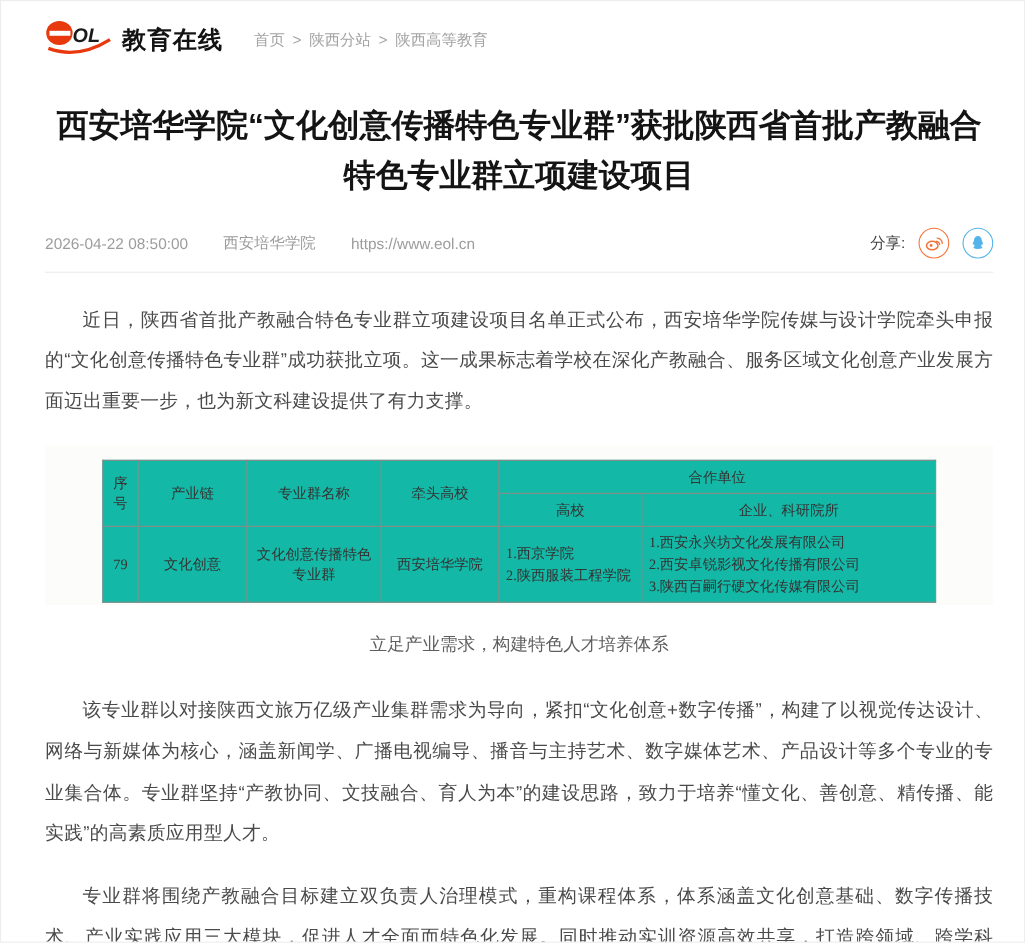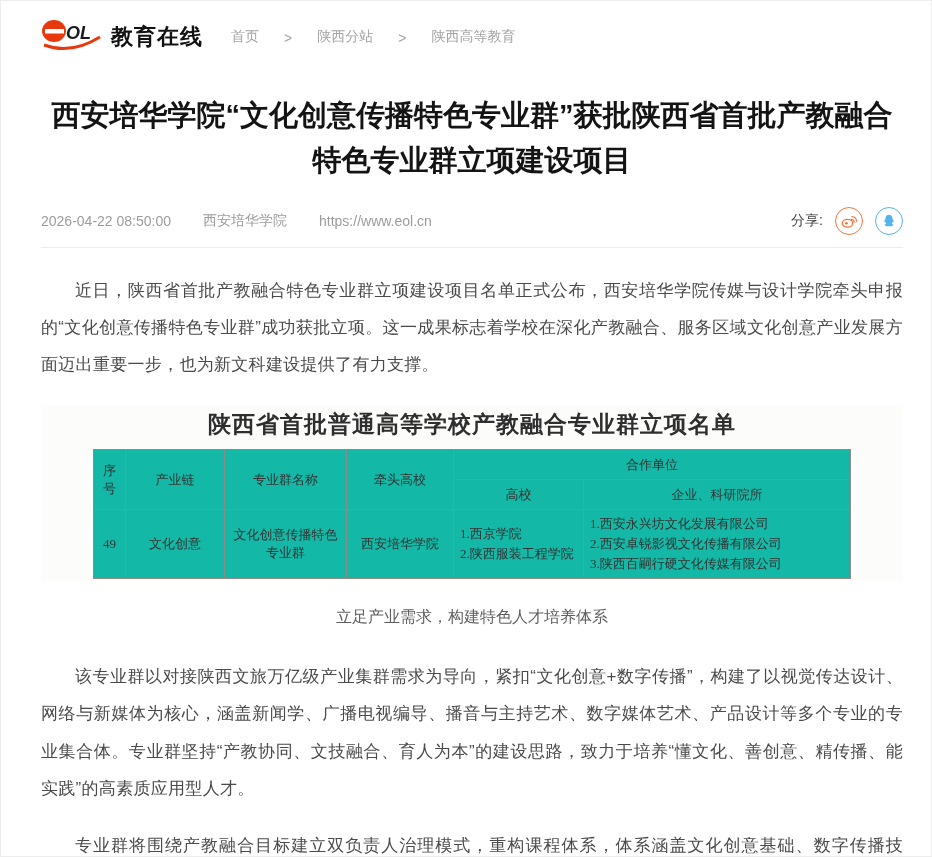--- a/index.html
+++ b/index.html
@@ -11,21 +11,21 @@
     color:#4a4a4a;
     overflow:hidden;
     border:1px solid #ededed;
   }
   .page { padding:0 28px 0 40px; }
 
   
   .site-header { display:flex; align-items:center; padding-top:13px; height:58px; }
   .logo { display:flex; align-items:center; gap:8px; cursor:pointer; }
   .logo-name { font-size:22px; font-weight:bold; color:#121212; letter-spacing:1px; }
-  .breadcrumb { margin-left:28px; font-size:14px; color:#a3a3a3; display:flex; gap:25px; align-items:flex-end; }
+  .breadcrumb { margin-left:28px; font-size:14px; color:#a3a3a3; display:flex; gap:7px; align-items:flex-start; }
   .breadcrumb a { color:#a3a3a3; text-decoration:none; cursor:pointer; }
 
   
   .article-title {
     margin:34px auto 0;
     width:860px;
     text-align:center;
     font-size:29px;
     line-height:1.55;
     font-weight:bold;
@@ -156,21 +156,20 @@
     </div>
   </div>
 
   <div class="divider"></div>
 
   <div class="article-body">
 
     <p class="para">近日，陕西省首批产教融合特色专业群立项建设项目名单正式公布，西安培华学院传媒与设计学院牵头申报的“文化创意传播特色专业群”成功获批立项。这一成果标志着学校在深化产教融合、服务区域文化创意产业发展方面迈出重要一步，也为新文科建设提供了有力支撑。</p>
 
     <div class="figure">
-      <div class="figure-title">陕西省首批普通高等学校产教融合专业群立项名单</div>
       <table class="doc-table">
         <colgroup>
           <col style="width:32px">
             <col style="width:99px">
             <col style="width:122px">
           <col style="width:107px">
             <col style="width:130px">
             <col style="width:267px">
         </colgroup>
         <thead>
@@ -181,21 +180,21 @@
             <th rowspan="2">牵头高校</th>
             <th colspan="2">合作单位</th>
           </tr>
           <tr>
             <th>高校</th>
             <th>企业、科研院所</th>
           </tr>
         </thead>
         <tbody>
           <tr>
-            <td>49</td>
+            <td>79</td>
             <td>文化创意</td>
             <td>文化创意传播特色专业群</td>
             <td>西安培华学院</td>
             <td class="left pre-line">1.西京学院
 2.陕西服装工程学院</td>
             <td class="left pre-line">1.西安永兴坊文化发展有限公司
 2.西安卓锐影视文化传播有限公司
 3.陕西百嗣行硬文化传媒有限公司</td>
           </tr>
         </tbody>

